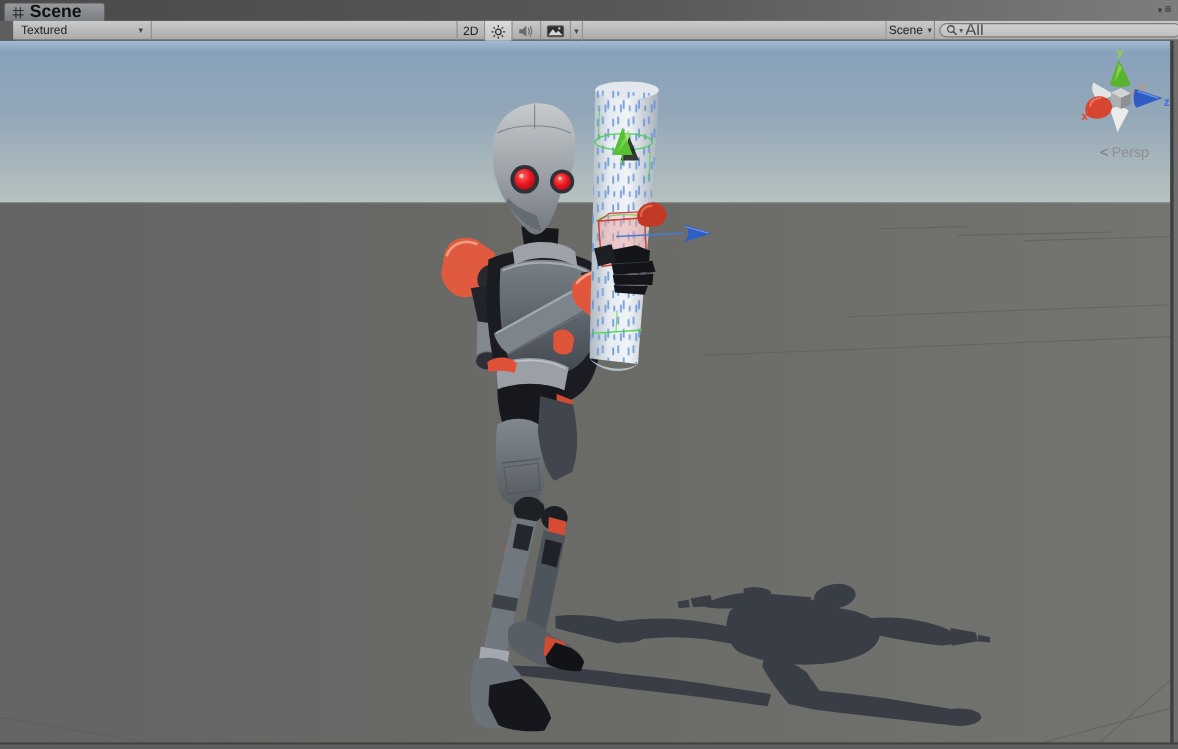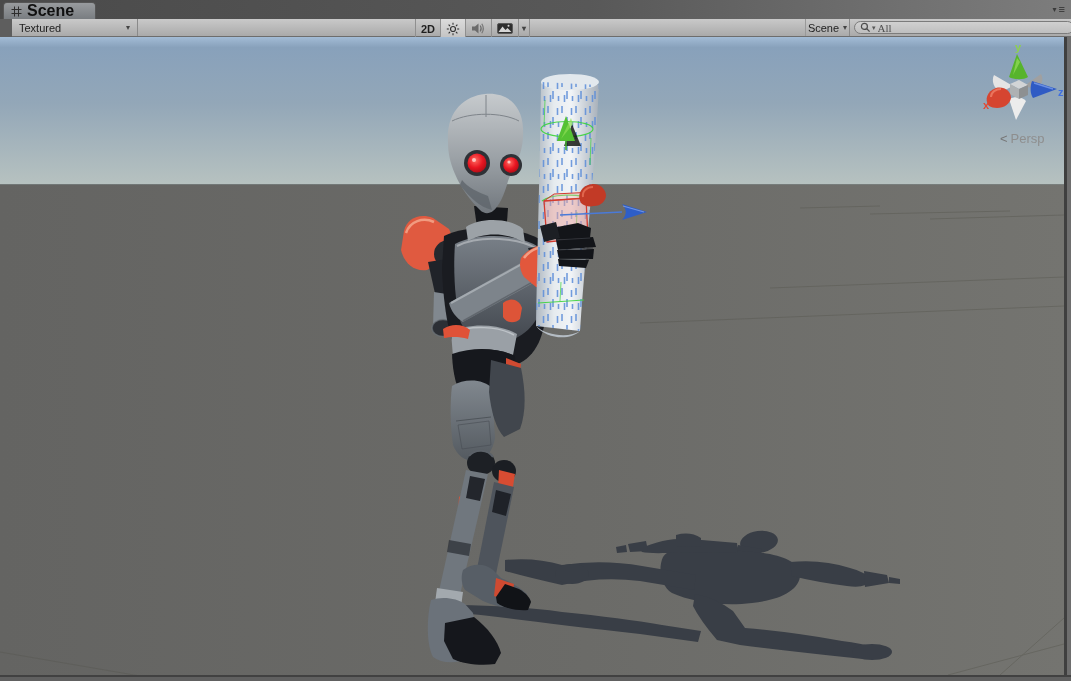--- a/index.html
+++ b/index.html
@@ -21,35 +21,35 @@
     color:#2d2d2d;font-size:11px;line-height:1;}
   .pane-controls .dd{font-size:8px;color:#3a3a3a;}
   
   .toolbar{position:absolute;left:12px;top:19px;width:1071px;height:18px;
     background:linear-gradient(#c9c9c9,#aaaaaa);
     border-bottom:1px solid #6d6d6d;font-size:11px;color:#1e1e1e;}
   .dd-rendermode{position:absolute;left:0;top:0;width:126px;height:17px;
     display:flex;align-items:center;justify-content:space-between;
     padding:0 7px;border-right:1px solid #8a8a8a;}
   .dd-arrow{font-size:8px;color:#444;}
-  .btn-group{position:absolute;left:403px;top:0;height:19px;display:flex;align-items:stretch;font-weight:bold;}
+  .btn-group{position:absolute;left:403px;top:0;height:19px;display:flex;align-items:stretch;}
   .tb-btn{display:flex;align-items:center;justify-content:center;
     border-left:1px solid #8f8f8f;padding:0 5px;height:100%;}
   .tb-btn:last-child{border-right:1px solid #8f8f8f;}
   .tb-btn.active{background:linear-gradient(#dcdcdc,#c3c3c3);}
   .tb-btn.arrow-only{padding:0 3px;}
   .gizmos-btn{position:absolute;left:793px;top:0;width:45px;height:17px;
     display:flex;align-items:center;justify-content:center;gap:4px;
     border-left:1px solid #999;border-right:1px solid #8a8a8a;}
   .searchbox{position:absolute;left:842px;top:2px;width:220px;height:13px;
     border:1px solid #7c7c7c;border-radius:8px;
     background:linear-gradient(#d0d0d0,#bfbfbf);
     display:flex;align-items:center;gap:2px;padding:0 5px;}
   .searchbox input{border:none;outline:none;background:transparent;
-    font-family:Liberation Serif, serif;font-size:11px;color:#4e4e4e;
+    font-family:Liberation Sans, sans-serif;font-size:15px;color:#4e4e4e;
     width:160px;height:11px;padding:0;}
   .search-dd{font-size:7px;color:#555;margin-left:-1px;}
   
   .viewport{position:absolute;left:0;top:37px;width:1064px;height:638px;overflow:hidden;background:#696966;}
   .edge-right-dark{position:absolute;left:1064px;top:37px;width:3px;height:638px;background:#3f3f3f;}
   .edge-right-lite{position:absolute;left:1067px;top:37px;width:4px;height:638px;background:#6e6e6e;}
   .edge-bottom-dark{position:absolute;left:0;top:675px;width:1071px;height:2px;background:#414141;}
   .edge-bottom-lite{position:absolute;left:0;top:677px;width:1071px;height:4px;background:#606060;}
   svg{display:block;}
   text{font-family:"Liberation Sans",sans-serif;}

